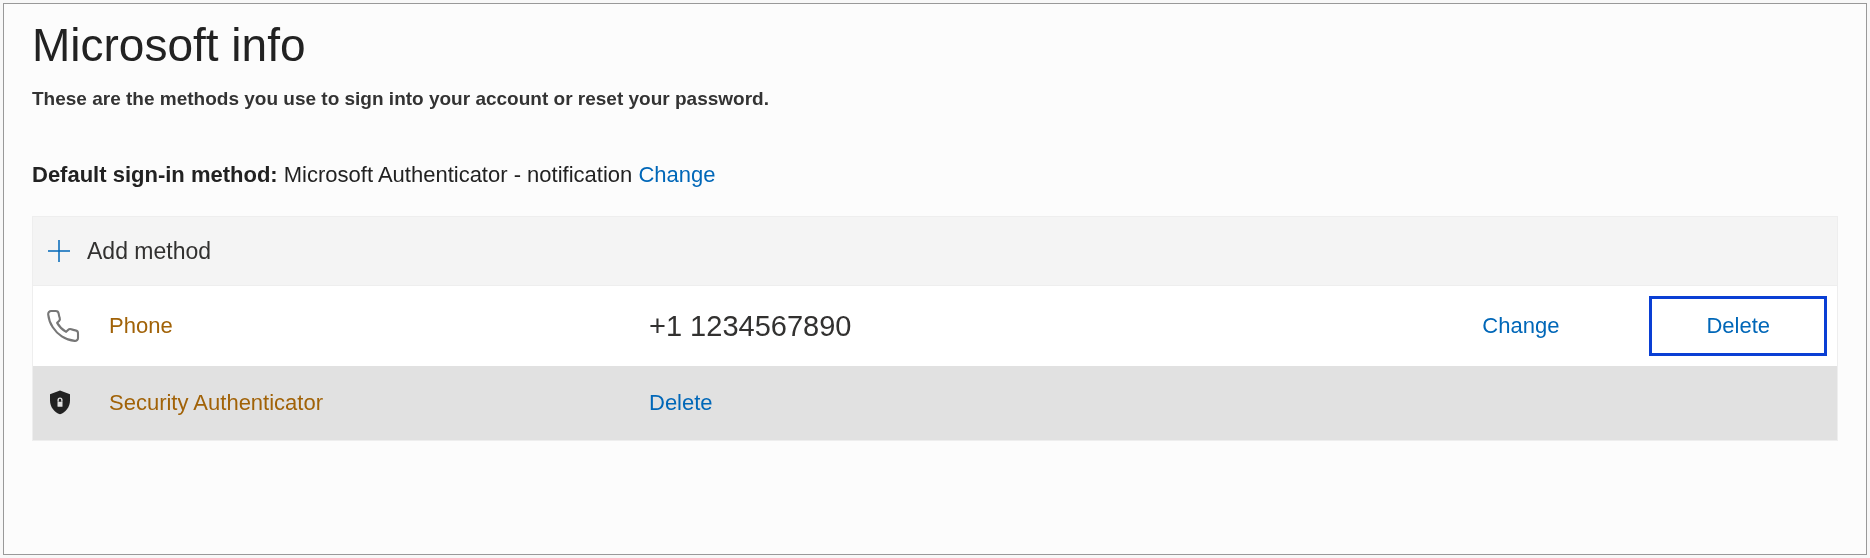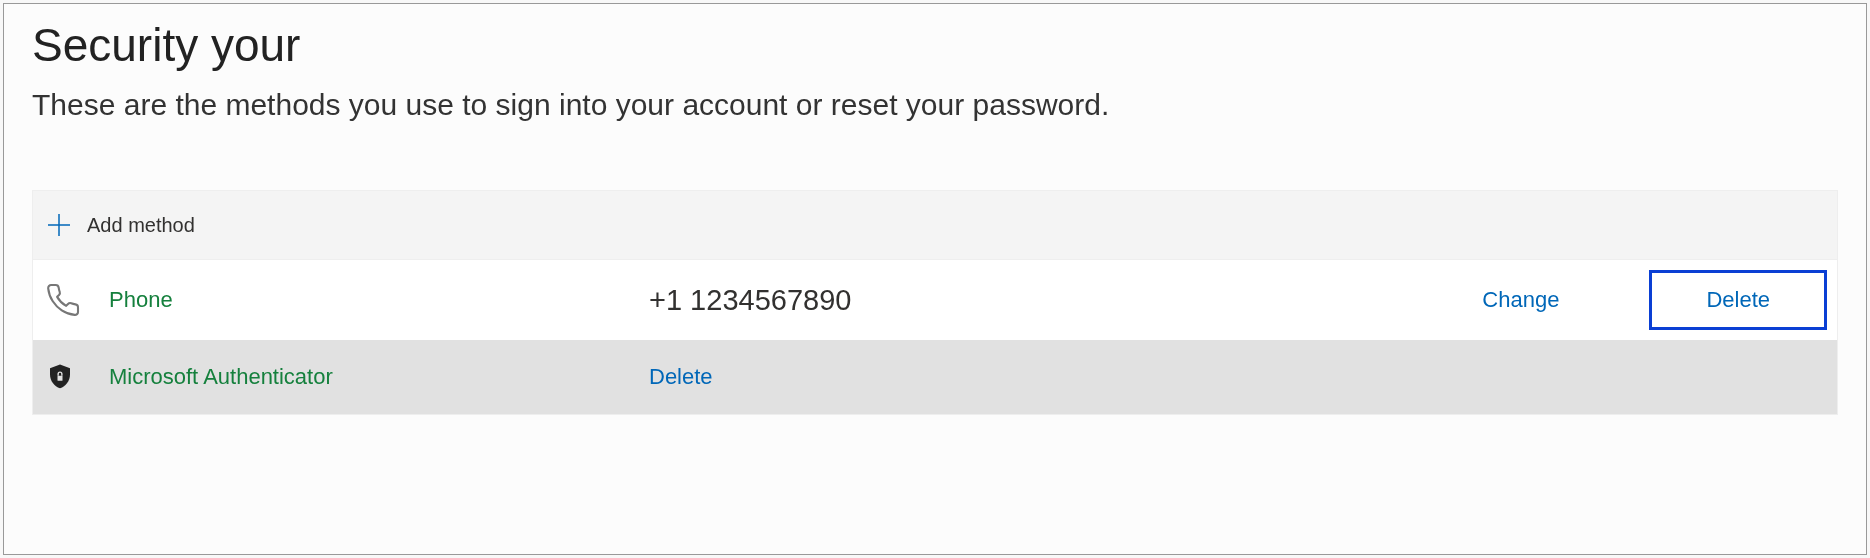--- a/index.html
+++ b/index.html
@@ -21,24 +21,24 @@
       height: calc(100% - 6px);
     }
     .page-title {
       font-size: 46px;
       font-weight: 400;
       color: #222;
       margin-top: 14px;
       margin-bottom: 16px;
     }
     .page-subtitle {
-      font-size: 30px;
-      font-weight: 400;
+      font-size: 19px;
+      font-weight: 700;
       color: #333;
-      margin-bottom: 68px;
+      margin-bottom: 52px;
     }
     .default-method-line {
       font-size: 22px;
       color: #222;
       margin-bottom: 28px;
     }
     .default-method-label {
       font-weight: 700;
     }
     .default-method-value {
@@ -65,42 +65,42 @@
       height: 28px;
       display: flex;
       align-items: center;
       justify-content: center;
       margin-right: 14px;
     }
     .plus-icon svg {
       stroke: #0067b8;
     }
     .add-method-label {
-      font-size: 20px;
+      font-size: 23px;
       color: #323130;
     }
     .method-row {
       display: flex;
       align-items: center;
       padding: 22px 14px 22px 12px;
       background: #fff;
     }
     .method-row.alt {
       background: #e1e1e1;
     }
     .method-icon {
       width: 46px;
       display: flex;
       align-items: center;
       justify-content: flex-start;
       margin-right: 18px;
     }
     .method-name {
       font-size: 22px;
-      color: #15803d;
+      color: #a16207;
       flex: 0 0 540px;
     }
     .method-value {
       font-size: 29px;
       color: #323130;
       flex: 1;
     }
     .method-actions {
       display: flex;
       align-items: center;
@@ -117,23 +117,27 @@
       margin: -14px -4px -14px 0;
     }
     .delete-plain {
       padding-right: 50px;
     }
   </style>
 </head>
 <body>
 
 <div class="container">
-  <h1 class="page-title">Security your</h1>
+  <h1 class="page-title">Microsoft info</h1>
   <p class="page-subtitle">These are the methods you use to sign into your account or reset your password.</p>
 
+  <div class="default-method-line">
+    <span class="default-method-label">Default sign-in method: </span><span class="default-method-value">Microsoft Authenticator - notification</span>
+    <span class="change-link">Change</span>
+  </div>
 
   <div class="methods-list">
 
     <div class="add-method-row">
       <span class="plus-icon">
         <svg width="26" height="26" viewBox="0 0 26 26" fill="none">
           <line x1="13" y1="2" x2="13" y2="24" stroke-width="1.5"></line>
           <line x1="2" y1="13" x2="24" y2="13" stroke-width="1.5"></line>
         </svg>
       </span>
@@ -155,20 +159,20 @@
     </div>
 
     <div class="method-row alt">
       <span class="method-icon">
         <svg width="30" height="30" viewBox="0 0 24 24" fill="#222">
           <path d="M12 2 L4 5 v5 c0 5 3.4 9.7 8 11 4.6-1.3 8-6 8-11 V5 L12 2z" fill="#222"></path>
           <rect x="10" y="11" width="4" height="4" rx="0.5" fill="#e1e1e1"></rect>
           <path d="M10.5 11 v-1.4 a1.5 1.5 0 0 1 3 0 V11" stroke="#e1e1e1" stroke-width="1.1" fill="none"></path>
         </svg>
       </span>
-      <span class="method-name">Microsoft Authenticator</span>
+      <span class="method-name">Security Authenticator</span>
       <div class="method-actions">
         <span class="action-link delete-plain">Delete</span>
       </div>
     </div>
 
   </div>
 </div>
 
 </body></html>

